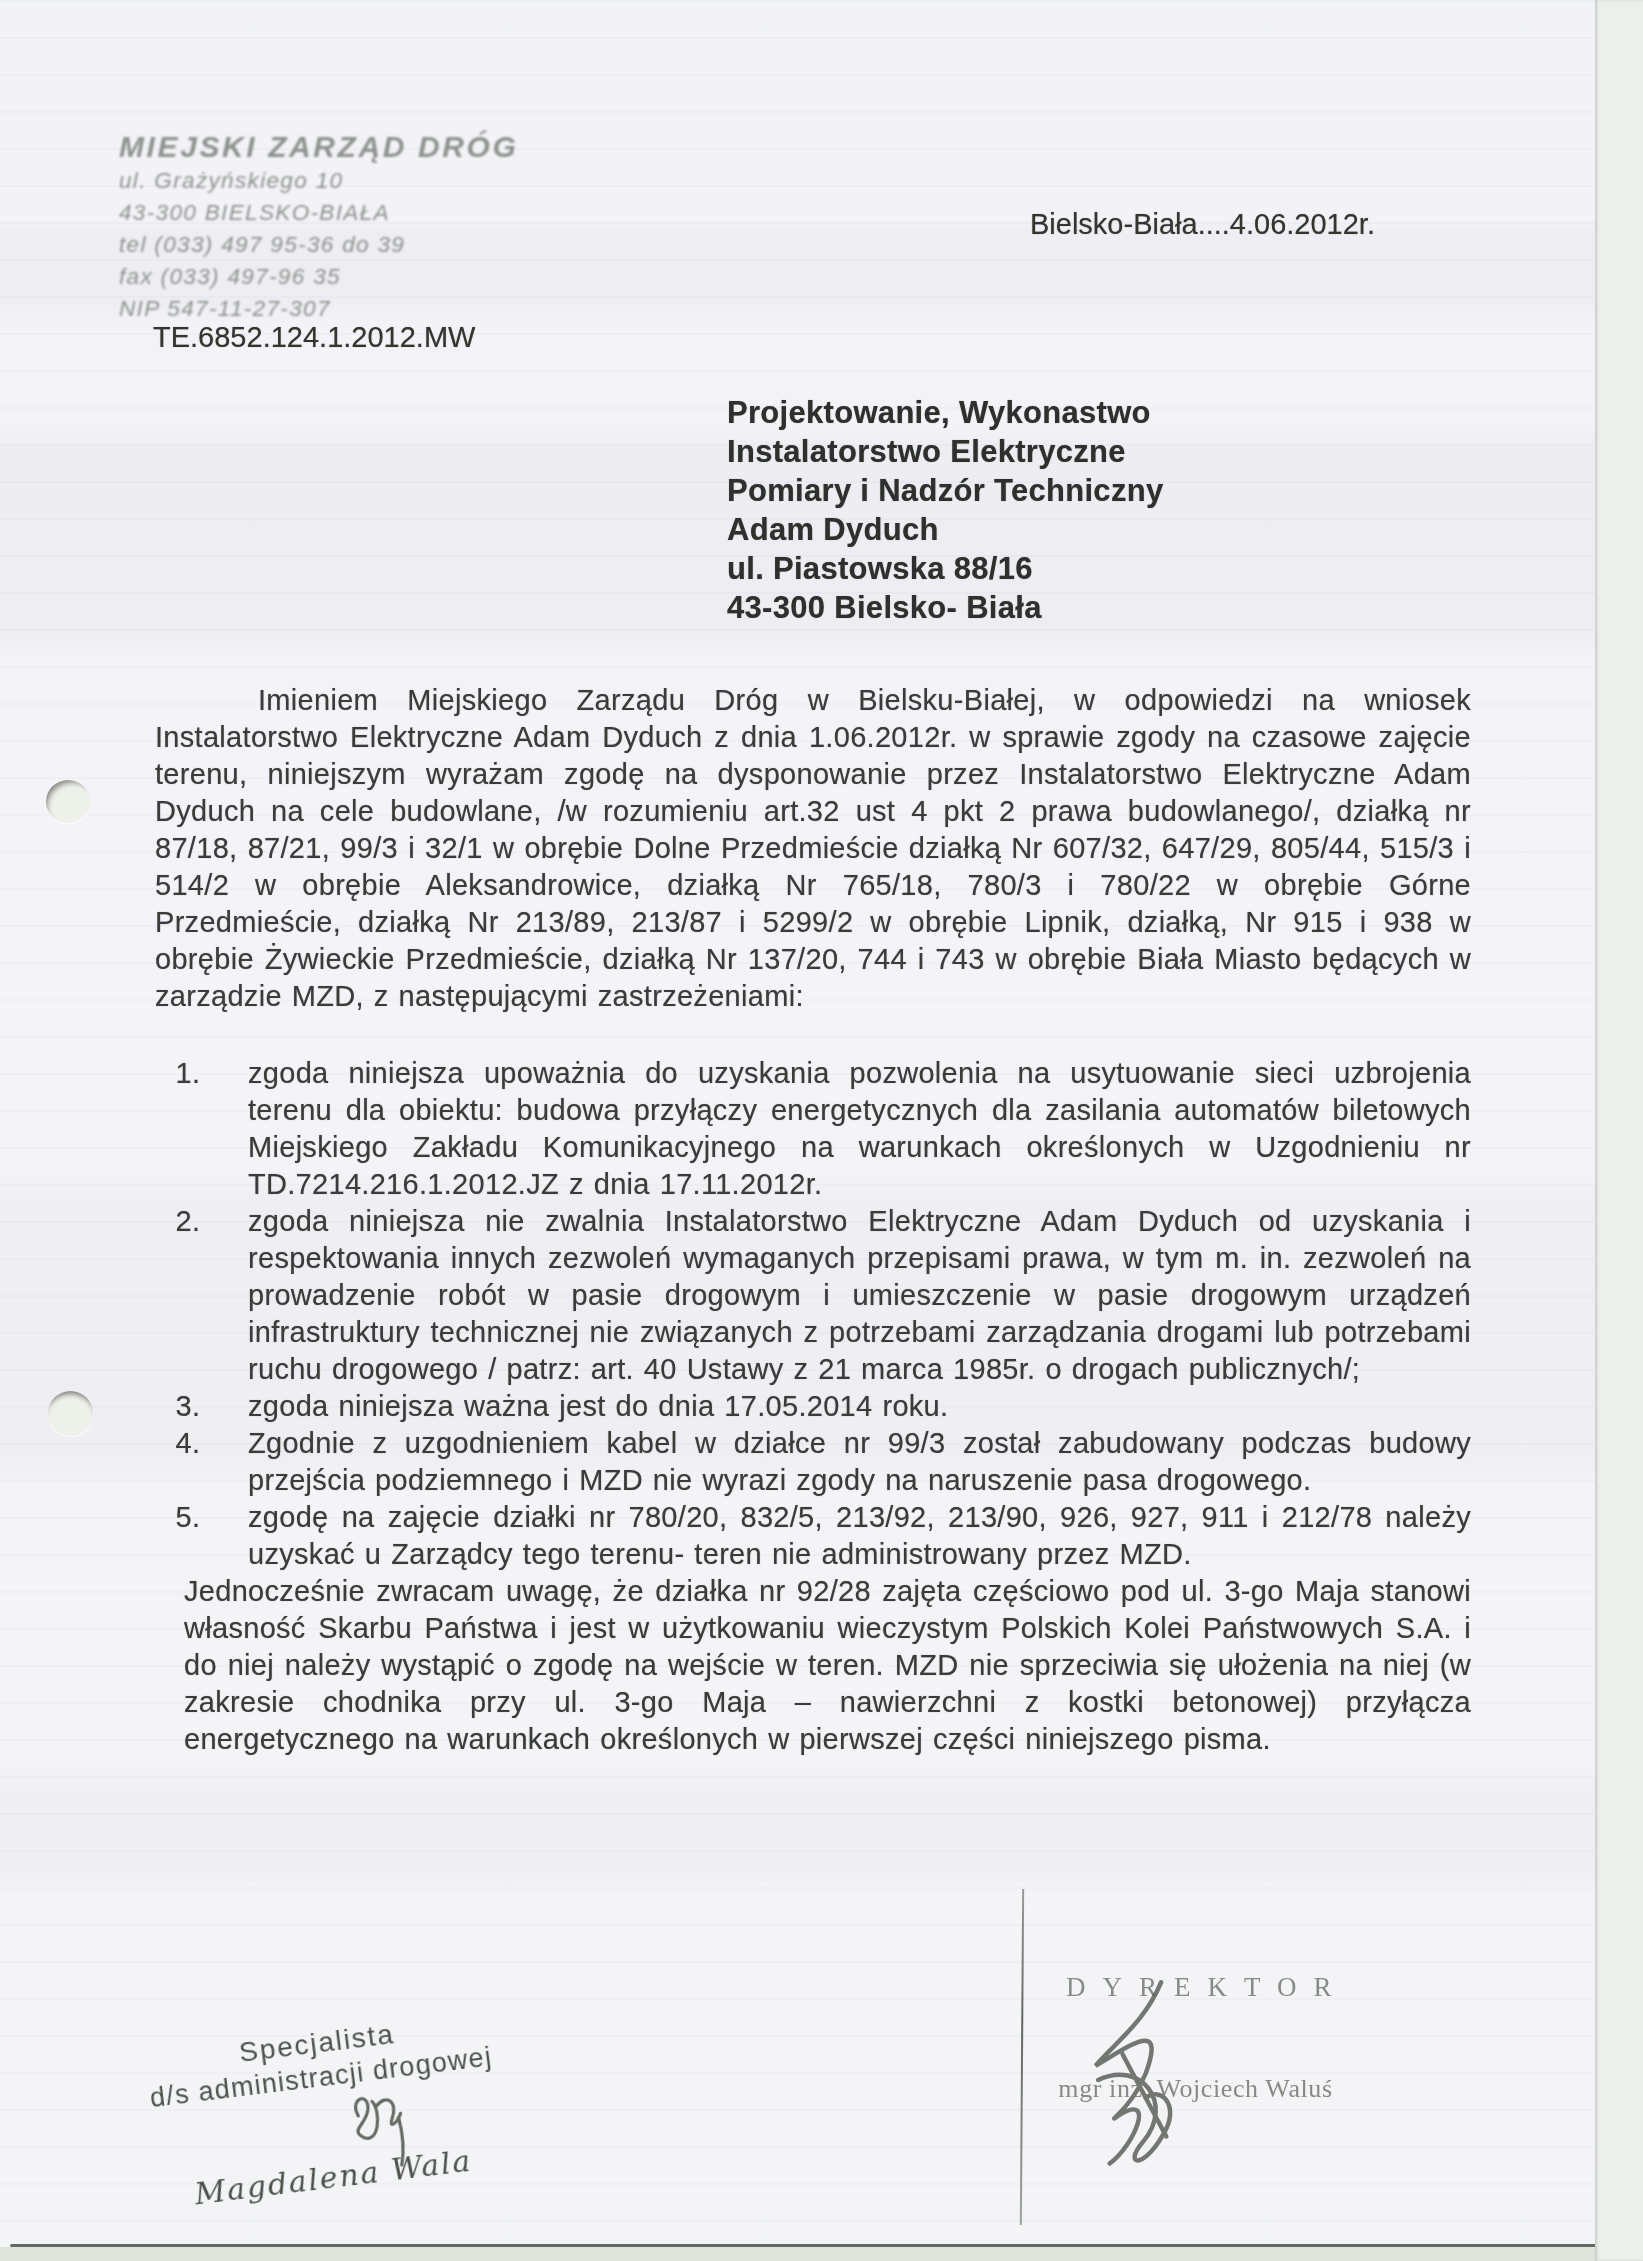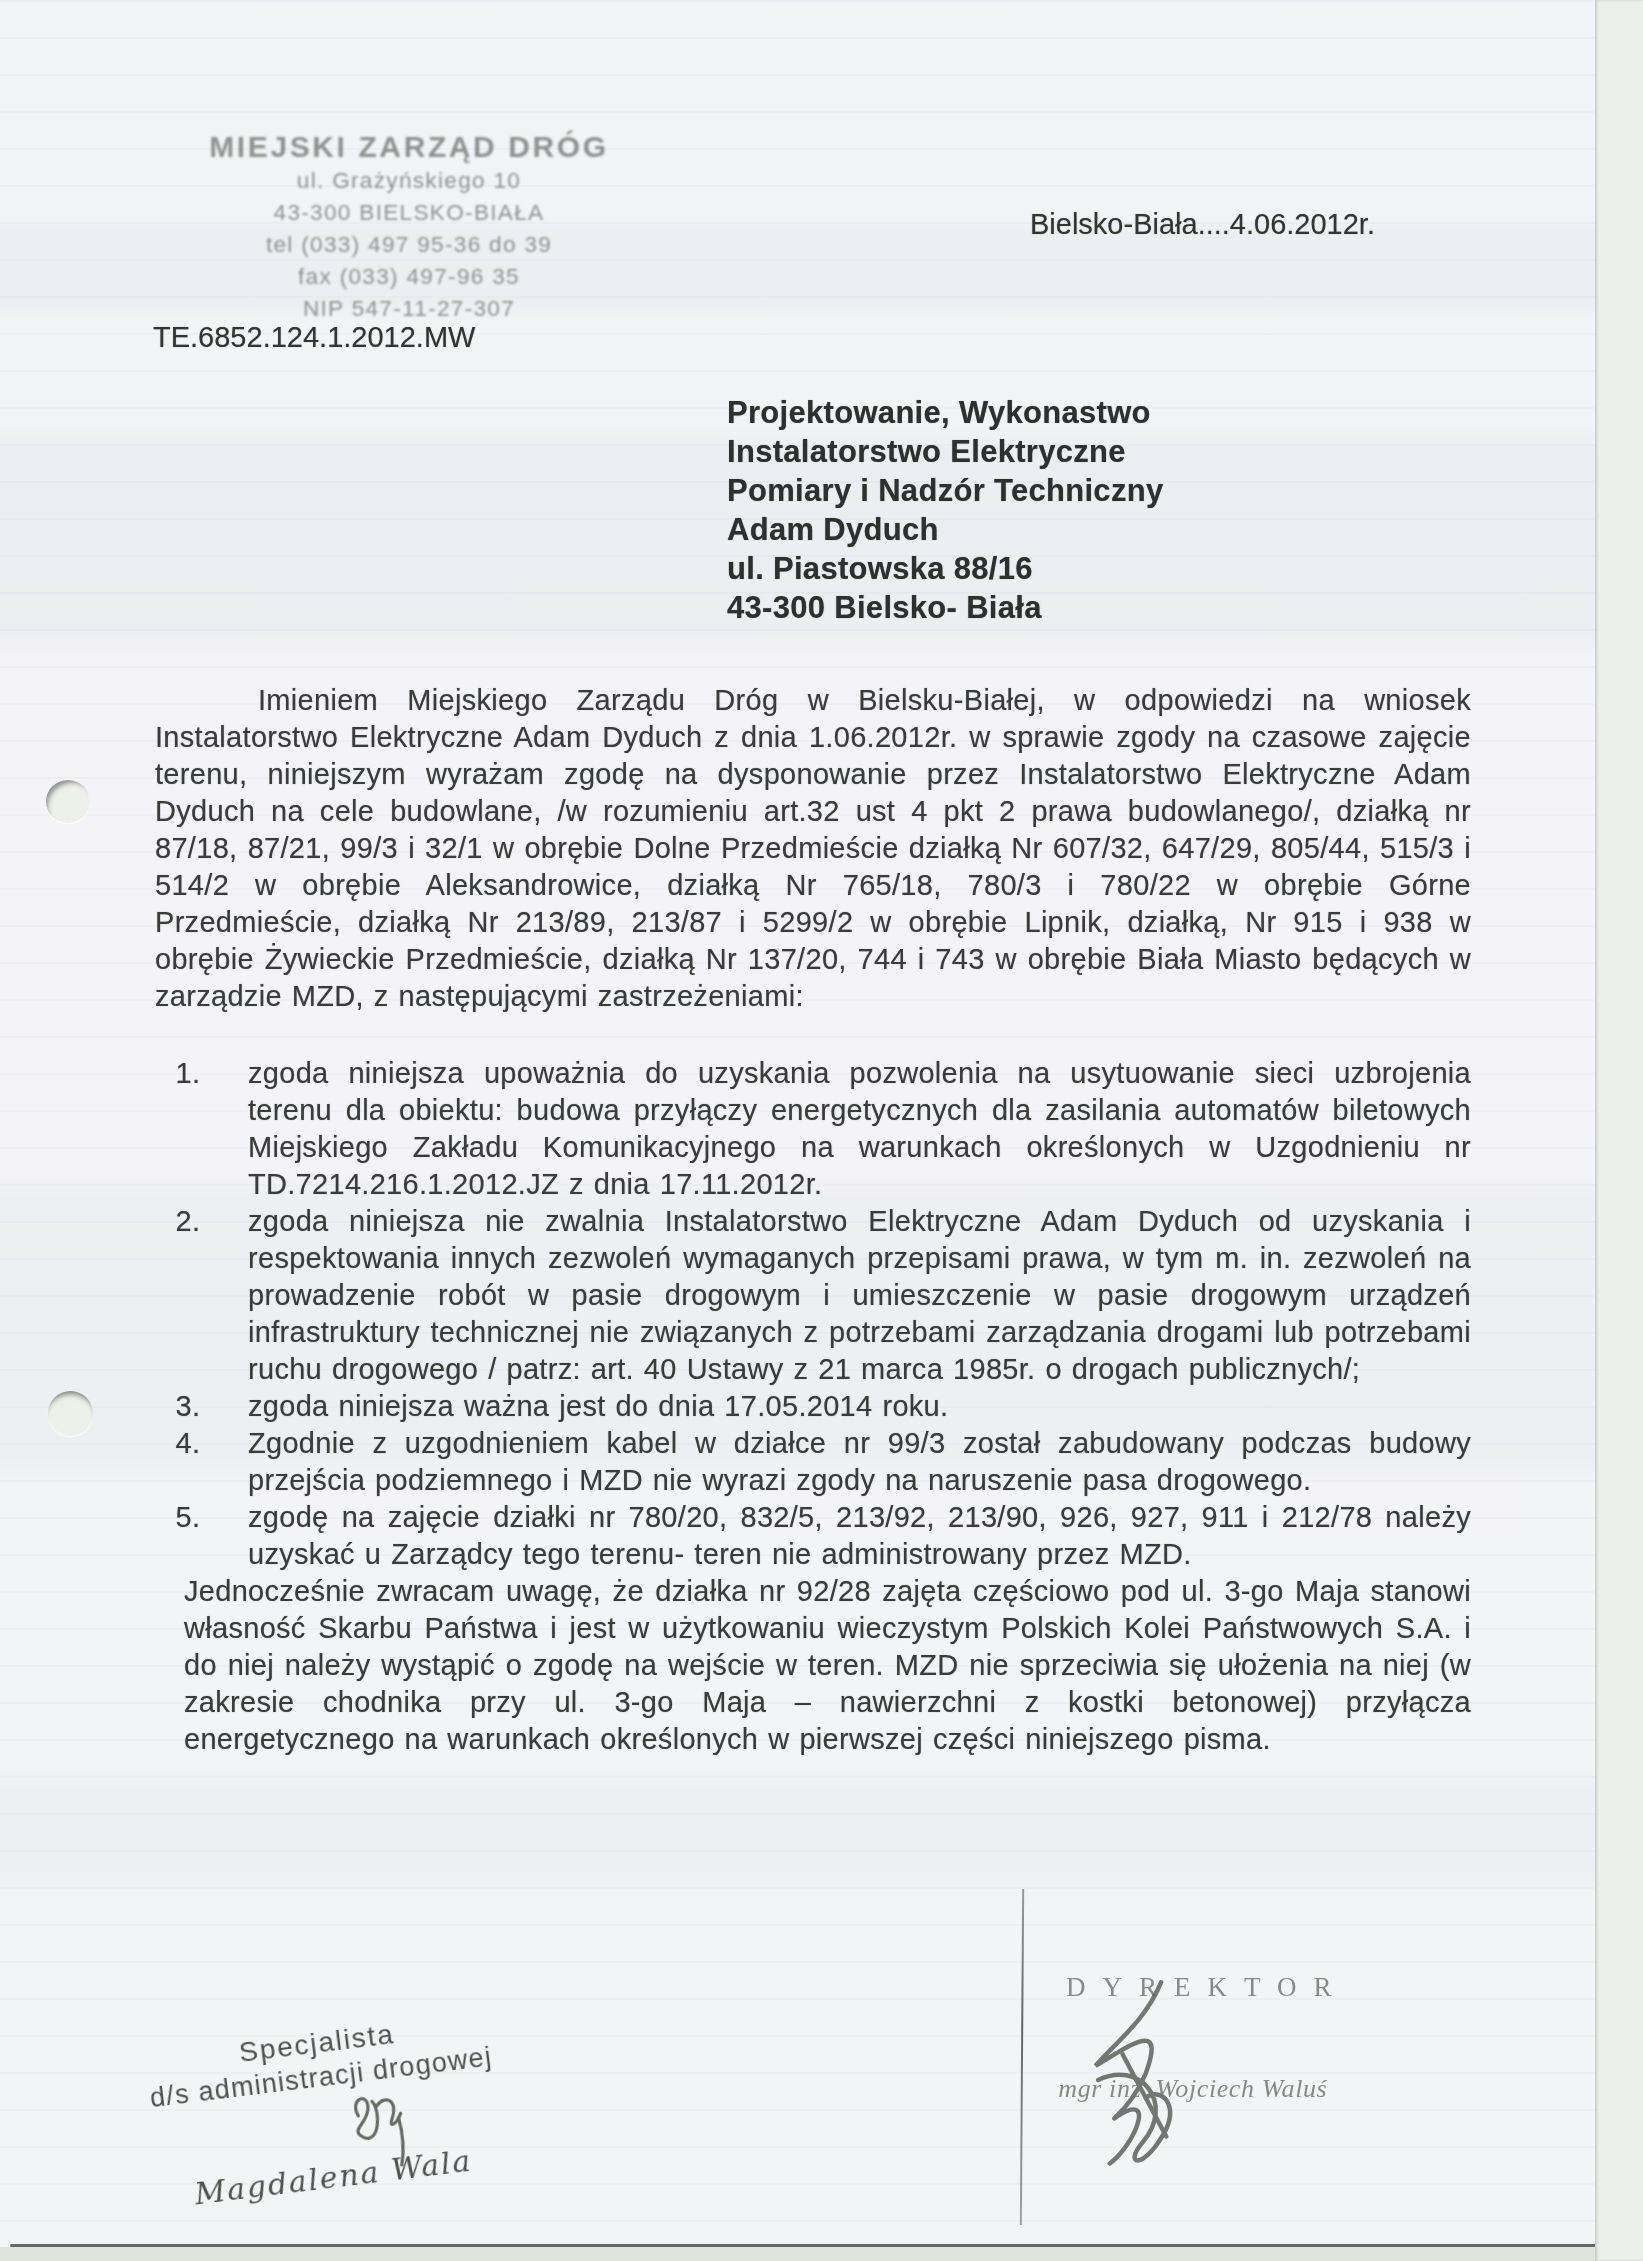--- a/index.html
+++ b/index.html
@@ -20,40 +20,40 @@
   }
   
   .scanner-right{position:absolute;top:0;right:0;width:48px;height:2261px;background:#edefeb;box-shadow:inset 1.9px 0 2.6px rgba(90,95,88,0.25);}
   .paper-edge-bottom{position:absolute;left:10.3px;top:2244px;width:1587px;height:3.2px;background:rgba(45,50,44,0.72);filter:blur(0.6px);border-radius:1.9px;}
   .scanner-bottom{position:absolute;left:0;top:2247px;width:1643px;height:14px;background:#dfe4dd;}
   
   .hole{position:absolute;border-radius:50%;background:#eef1ea;}
   .hole1{left:46px;top:780px;width:44px;height:43px;box-shadow:inset 4.5px 5.8px 5.2px -3.2px rgba(62,64,58,0.55), 0 1.3px 1.3px rgba(255,255,255,0.8);}
   .hole2{left:48px;top:1391px;width:45px;height:45px;box-shadow:inset 0 7px 5.8px -3.9px rgba(62,64,58,0.6), 0 1.3px 1.3px rgba(255,255,255,0.8);}
   
-  .header-stamp{position:absolute;left:119px;top:129px;width:580px;text-align:center;color:#81857f;filter:blur(0.8px);opacity:0.88;}
+  .header-stamp{position:absolute;left:119px;top:129px;width:580px;text-align:left;color:#81857f;filter:blur(0.8px);opacity:0.88;font-style:italic;}
   .hs-name{font-size:30px;font-weight:bold;letter-spacing:2.6px;line-height:36px;}
   .hs-line{font-size:22.6px;line-height:32px;letter-spacing:1.3px;}
   
   .date-line{position:absolute;left:1030px;top:208px;font-size:29px;color:#33362f;text-shadow:0 0 1px rgba(51,54,47,0.55);}
   .ref{position:absolute;left:153px;top:321px;font-size:29px;color:#33362f;text-shadow:0 0 1px rgba(51,54,47,0.55);}
   
   .addressee{position:absolute;left:727px;top:393px;font-weight:bold;font-size:31px;line-height:39px;color:#2d302c;letter-spacing:0.3px;text-shadow:0 0 1px rgba(45,48,44,0.5);}
   
   .body{position:absolute;left:155px;top:682px;width:1316px;font-size:29px;line-height:37px;letter-spacing:0.3px;word-spacing:1.6px;color:#393c39;text-shadow:0 0 1px rgba(57,60,57,0.5);}
   .p1{margin:0;text-align:justify;text-indent:103px;}
   ol.conds{list-style:none;margin:40px 0 0 0;padding:0;}
   ol.conds li{position:relative;padding-left:93px;text-align:justify;margin:0;}
   ol.conds .num{position:absolute;left:20.6px;top:0;}
   .closing{margin:0 0 0 29px;text-align:justify;}
   
   .fold-line{position:absolute;left:1021px;top:1889px;width:1.9px;height:336px;background:linear-gradient(180deg,rgba(80,84,78,0.55),rgba(60,64,58,0.8) 40%,rgba(80,84,78,0.5));transform:rotate(0.4deg);filter:blur(0.3px);}
   .director{position:absolute;left:1030px;top:1972px;width:425px;color:#6d716b;margin-left:36px;}
   .dtitle{font-family:"Liberation Serif",serif;font-size:27px;letter-spacing:17px;opacity:0.8;filter:blur(0.6px);}
-  .dname{position:absolute;left:-7.7px;top:102px;font-family:"Liberation Serif",serif;font-style:italic;font-size:26px;letter-spacing:0.6px;color:#74786f;opacity:0.85;filter:blur(0.4px);white-space:nowrap;}
+  .dname{position:absolute;left:-7.7px;top:102px;font-family:"Liberation Serif",serif;font-size:26px;letter-spacing:0.6px;color:#74786f;opacity:0.85;filter:blur(0.4px);white-space:nowrap;}
   .dsig{position:absolute;left:18px;top:5.2px;}
   
   .specialist{position:absolute;left:27px;top:2062px;width:580px;transform:rotate(-7deg);transform-origin:left top;color:#4e524c;text-align:center;filter:blur(0.3px);}
   .s1{font-size:28px;letter-spacing:1.9px;line-height:34px;}
   .s2{font-size:27px;letter-spacing:1.3px;line-height:35px;}
   .sname{font-family:"DejaVu Serif",serif;font-style:italic;font-size:30px;letter-spacing:1.9px;margin-top:5.2px;}
   .paraph{display:block;margin:-1.3px auto -23px 303px;}
   [data-name]{box-sizing:border-box;}
 </style>
 </head>

